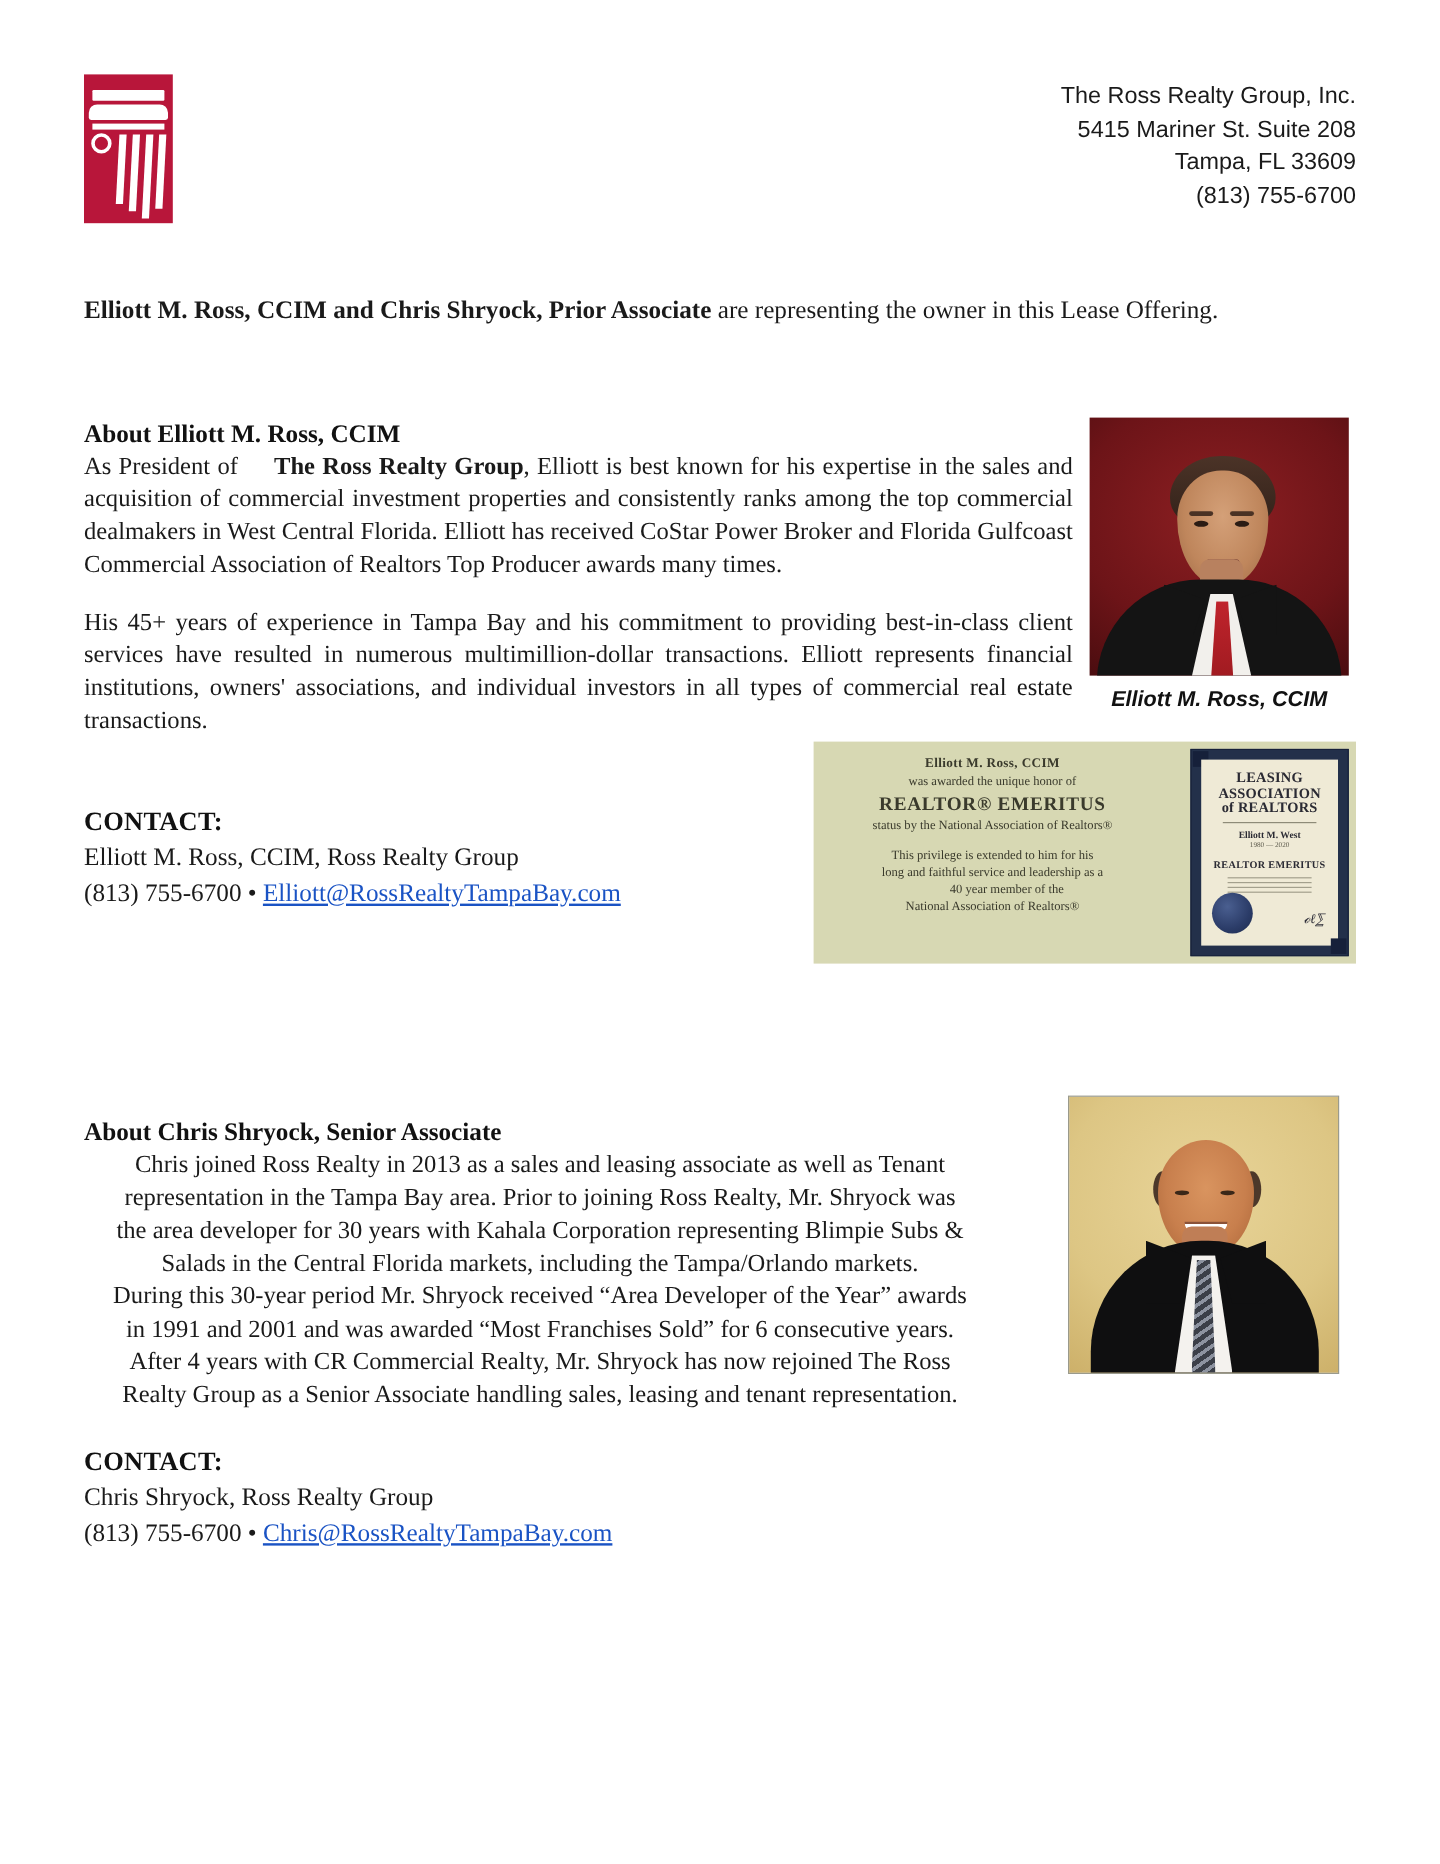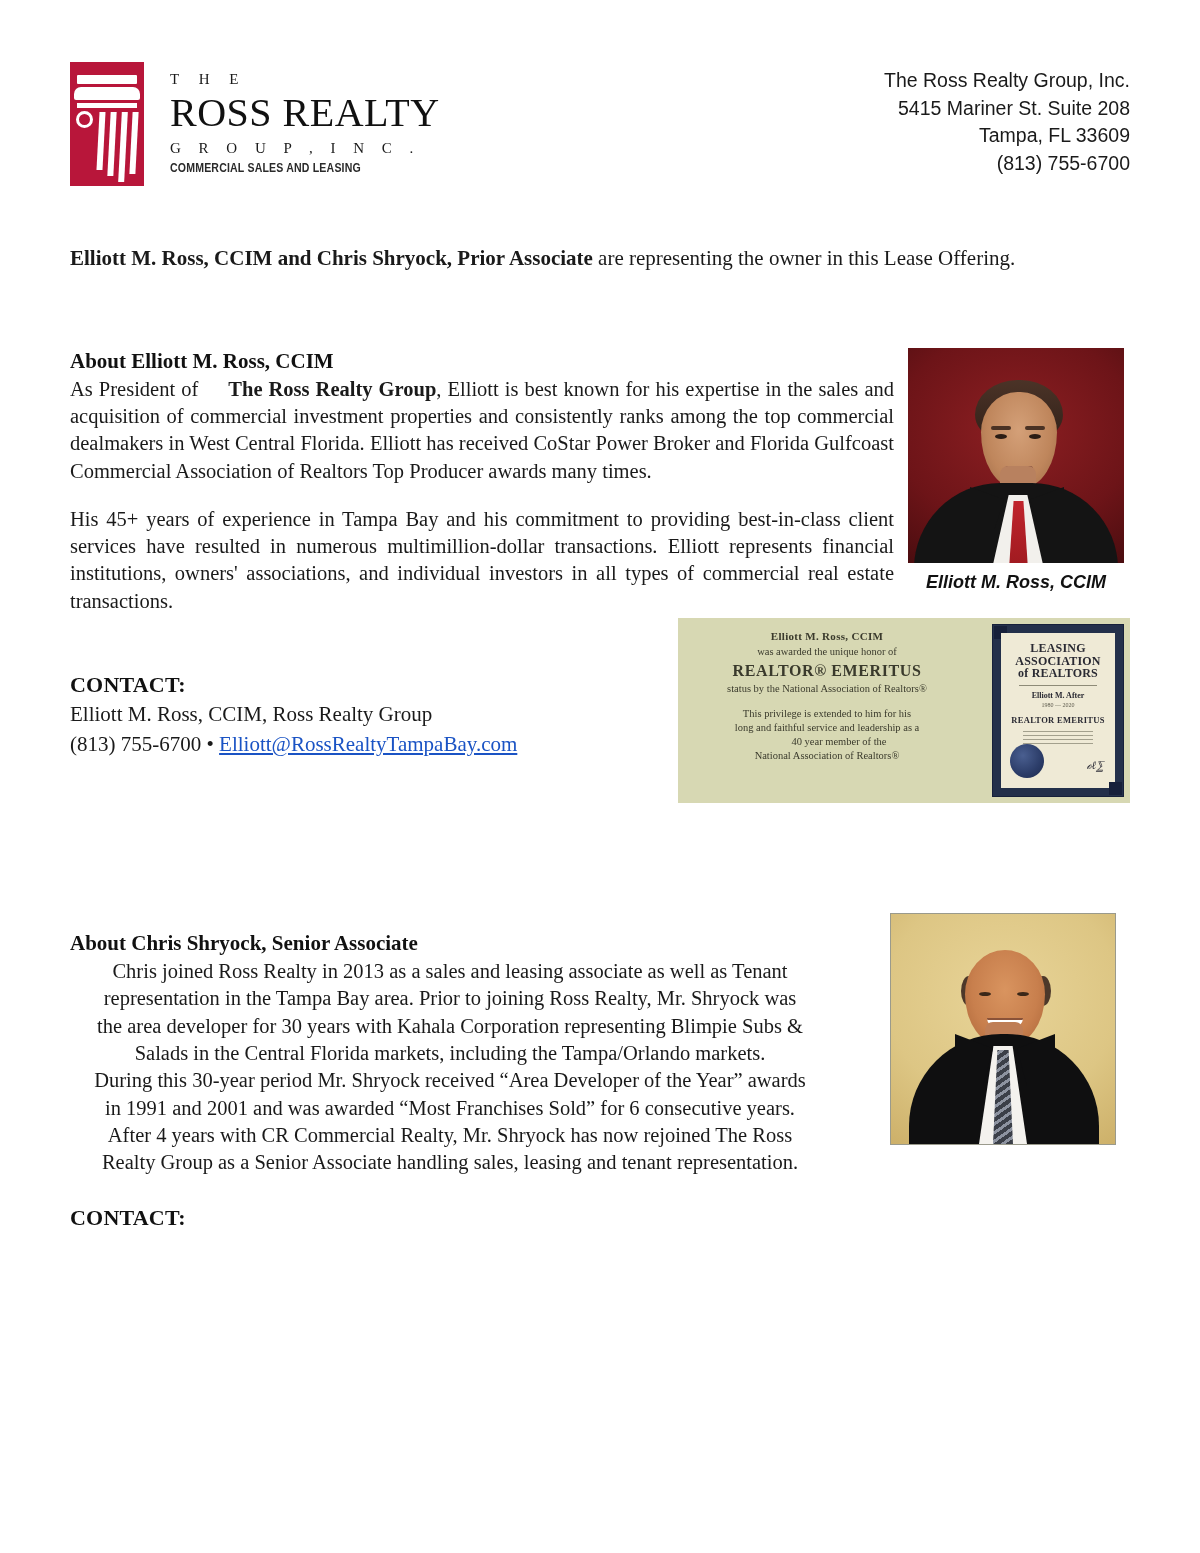--- a/index.html
+++ b/index.html
@@ -484,26 +484,20 @@
   <div class="logo-block">
     <div class="logo-mark">
       <div class="col-abacus"></div>
       <div class="col-echinus"></div>
       <div class="col-band"></div>
       <div class="col-volute"></div>
       <div class="flute f1"></div>
       <div class="flute f2"></div>
       <div class="flute f3"></div>
       <div class="flute f4"></div>
-    </div>
-    <div class="logo-text">
-      <div class="logo-the">T H E</div>
-      <div class="logo-main">ROSS REALTY</div>
-      <div class="logo-group">G R O U P ,   I N C .</div>
-      <div class="logo-tagline">COMMERCIAL SALES AND LEASING</div>
     </div>
   </div>
 
   <div class="header-address">
     <div>The Ross Realty Group, Inc.</div>
     <div>5415 Mariner St. Suite 208</div>
     <div>Tampa, FL  33609</div>
     <div>(813) 755-6700</div>
   </div>
 </div>
@@ -557,21 +551,21 @@
     <div class="cert-l7">40 year member of the</div>
     <div class="cert-l8">National Association of Realtors®</div>
   </div>
 
   <div class="cert-frame">
     <div class="cert-paper">
       <div class="cp-nar">LEASING</div>
       <div class="cp-nar">ASSOCIATION</div>
       <div class="cp-nar">of REALTORS</div>
       <div class="cp-rule"></div>
-      <div class="cp-name">Elliott M. After</div>
+      <div class="cp-name">Elliott M. West</div>
       <div class="cp-sub">1980 — 2020</div>
       <div class="cp-award">REALTOR EMERITUS</div>
       <div class="cp-lines">
         <i></i>
         <i></i>
         <i></i>
         <i></i>
       </div>
       <div class="cp-seal"></div>
       <div class="cp-sig">ℴℓ⅀</div>
@@ -603,13 +597,15 @@
     <div class="pc-suit"></div>
     <div class="pc-shirt"></div>
     <div class="pc-tie"></div>
     <div class="pc-collar-l"></div>
     <div class="pc-collar-r"></div>
   </div>
 </div>
 
 <div class="contact-block" style="top:1205px;">
   <div class="contact-heading">CONTACT:</div>
+  <div class="contact-line">Chris Shryock, Ross Realty Group</div>
+  <div class="contact-line"><span>(813) 755-6700</span><span> • </span><a class="email-link" href="#">Chris@RossRealtyTampaBay.com</a></div>
 </div>
 
 </body></html>

